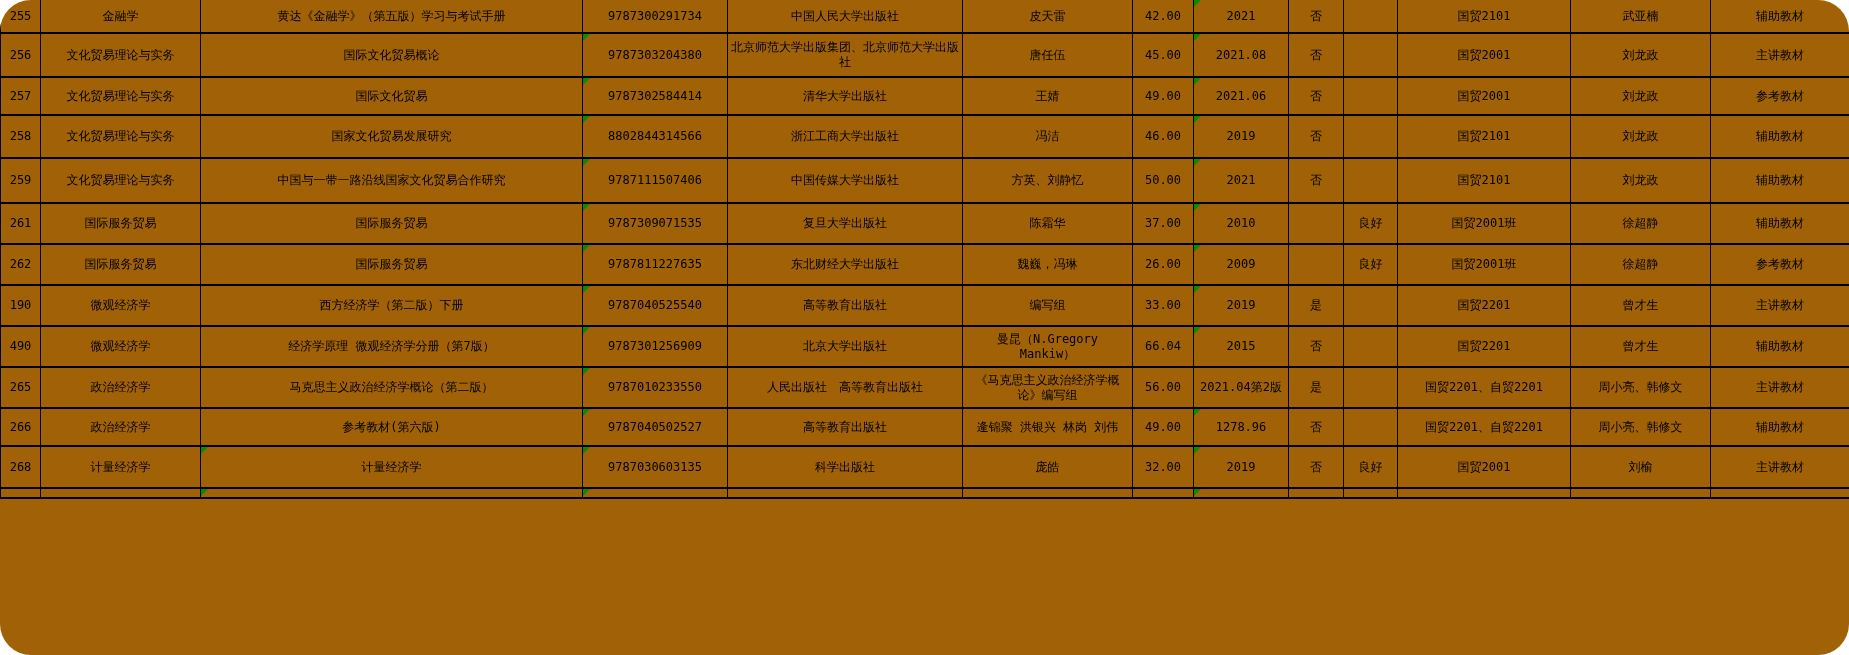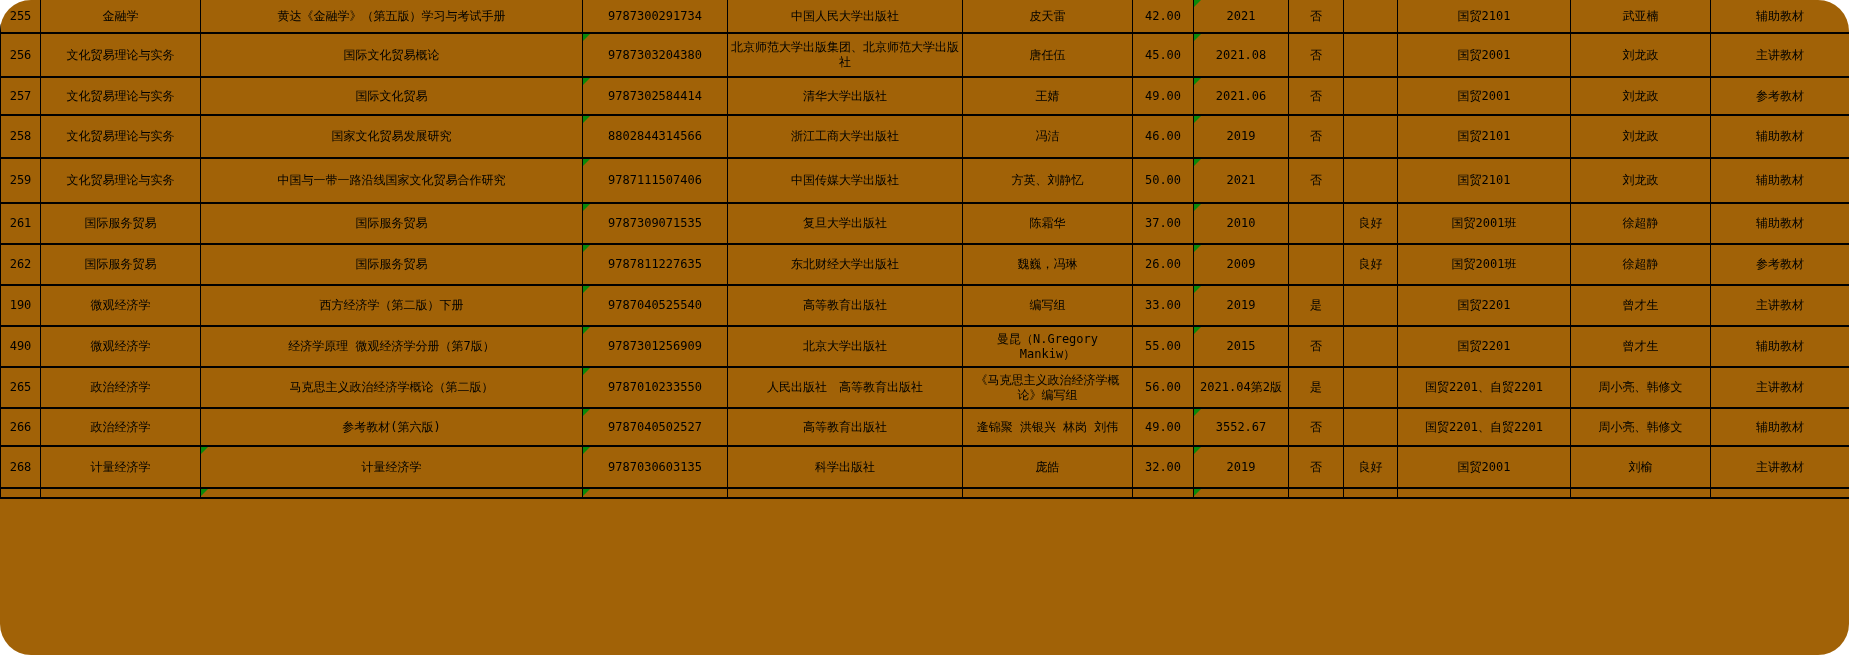--- a/index.html
+++ b/index.html
@@ -176,21 +176,21 @@
           <td class="cell">曾才生</td>
           <td class="cell">主讲教材</td>
         </tr>
         <tr style="height:41px">
           <td class="cell">490</td>
           <td class="cell">微观经济学</td>
           <td class="cell">经济学原理 微观经济学分册（第7版）</td>
           <td class="cell ind">9787301256909</td>
           <td class="cell">北京大学出版社</td>
           <td class="cell">曼昆（N.Gregory Mankiw）</td>
-          <td class="cell">55.00</td>
+          <td class="cell">66.04</td>
           <td class="cell ind">2015</td>
           <td class="cell">否</td>
           <td class="cell"></td>
           <td class="cell">国贸2201</td>
           <td class="cell">曾才生</td>
           <td class="cell">辅助教材</td>
         </tr>
         <tr style="height:41px">
           <td class="cell">265</td>
           <td class="cell">政治经济学</td>
@@ -207,21 +207,21 @@
           <td class="cell">主讲教材</td>
         </tr>
         <tr style="height:38px">
           <td class="cell">266</td>
           <td class="cell">政治经济学</td>
           <td class="cell">参考教材(第六版)</td>
           <td class="cell ind">9787040502527</td>
           <td class="cell">高等教育出版社</td>
           <td class="cell">逄锦聚 洪银兴 林岗 刘伟</td>
           <td class="cell">49.00</td>
-          <td class="cell ind">3552.67</td>
+          <td class="cell ind">1278.96</td>
           <td class="cell">否</td>
           <td class="cell"></td>
           <td class="cell">国贸2201、自贸2201</td>
           <td class="cell">周小亮、韩修文</td>
           <td class="cell">辅助教材</td>
         </tr>
         <tr style="height:42px">
           <td class="cell">268</td>
           <td class="cell">计量经济学</td>
           <td class="cell ind">计量经济学</td>

